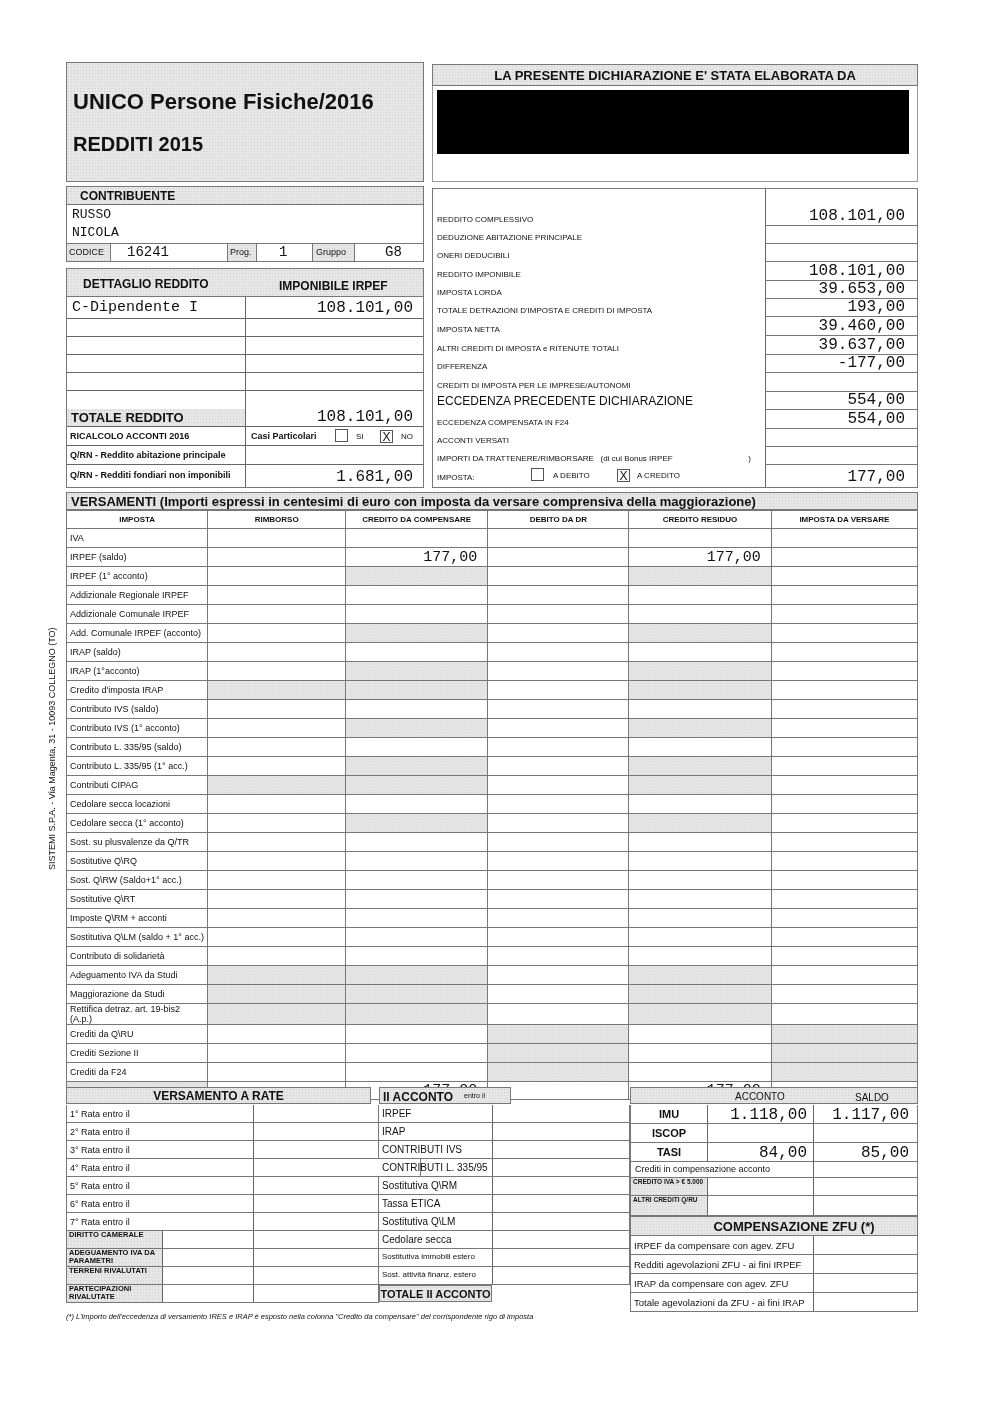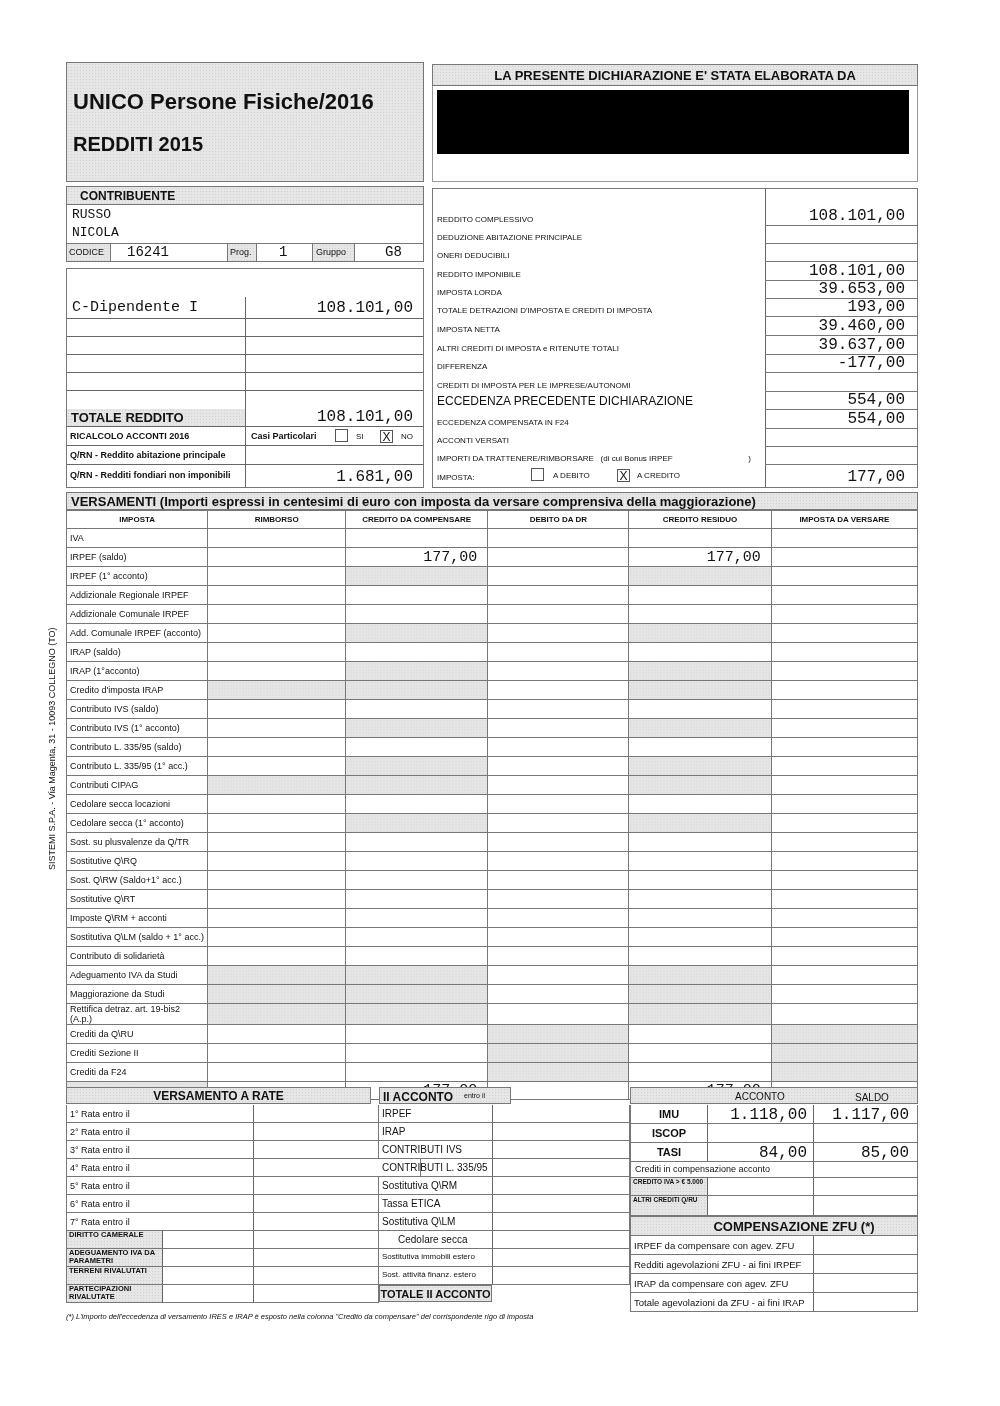--- a/index.html
+++ b/index.html
@@ -42,20 +42,24 @@
     <div class="abs shade" style="left:0;top:0;width:44px;height:17px;border-right:1px solid #777;font-size:9px;line-height:17px;padding-left:2px;">CODICE</div>
     <div class="abs mono" style="left:60px;top:0;font-size:14px;">16241</div>
     <div class="abs shade" style="left:160px;top:0;width:30px;height:17px;border-left:1px solid #777;border-right:1px solid #777;font-size:9px;line-height:17px;padding-left:2px;">Prog.</div>
     <div class="abs mono" style="left:212px;top:0;font-size:14px;">1</div>
     <div class="abs shade" style="left:245px;top:0;width:43px;height:17px;border-left:1px solid #777;border-right:1px solid #777;font-size:9px;line-height:17px;padding-left:3px;">Gruppo</div>
     <div class="abs mono" style="left:318px;top:0;font-size:14px;">G8</div>
   </div>
 </div>
 
 <div class="abs box" style="left:66px;top:268px;width:358px;height:220px;">
+  <div class="abs shade" style="left:0;top:0;width:356px;height:28px;border-bottom:1px solid #777;">
+    <div class="abs" style="left:16px;top:8px;font-size:12px;font-weight:bold;">DETTAGLIO REDDITO</div>
+    <div class="abs" style="left:212px;top:10px;font-size:12px;font-weight:bold;">IMPONIBILE IRPEF</div>
+  </div>
   <div class="vline" style="left:178px;top:28px;height:190px;"></div>
   <div class="row" style="left:0;top:28px;width:356px;height:22px;">
     <div class="abs mono" style="left:5px;top:2px;font-size:15px;">C-Dipendente I</div>
     <div class="val" style="right:10px;top:2px;">108.101,00</div>
   </div>
   <div class="row" style="left:0;top:50px;width:356px;height:18px;"></div>
   <div class="row" style="left:0;top:68px;width:356px;height:18px;"></div>
   <div class="row" style="left:0;top:86px;width:356px;height:18px;"></div>
   <div class="row" style="left:0;top:104px;width:356px;height:18px;"></div>
   <div class="row" style="left:0;top:122px;width:356px;height:36px;">
@@ -512,21 +516,21 @@
       </div>
       <div class="abs" style="left:313px;top:108px;width:251px;height:18px;border-bottom:1px solid #777;border-right:1px solid #777;">
         <span class="abs" style="left:3px;top:3px;font-size:10px;">Tassa ETICA</span>
         <div class="vline" style="left:113px;top:0;height:17px;"></div>
       </div>
       <div class="abs" style="left:313px;top:126px;width:251px;height:18px;border-bottom:1px solid #777;border-right:1px solid #777;">
         <span class="abs" style="left:3px;top:3px;font-size:10px;">Sostitutiva Q\LM</span>
         <div class="vline" style="left:113px;top:0;height:17px;"></div>
       </div>
       <div class="abs" style="left:313px;top:144px;width:251px;height:18px;border-bottom:1px solid #777;border-right:1px solid #777;">
-        <span class="abs" style="left:19px;top:3px;font-size:10px;">Cedolare secca</span>
+        <span class="abs" style="left:3px;top:3px;font-size:10px;">Cedolare secca</span>
         <div class="vline" style="left:113px;top:0;height:17px;"></div>
       </div>
       <div class="abs" style="left:313px;top:162px;width:251px;height:18px;border-bottom:1px solid #777;border-right:1px solid #777;">
         <span class="abs" style="left:3px;top:3px;font-size:8px;">Sostitutiva immobili estero</span>
         <div class="vline" style="left:113px;top:0;height:17px;"></div>
       </div>
       <div class="abs" style="left:313px;top:180px;width:251px;height:18px;border-bottom:1px solid #777;border-right:1px solid #777;">
         <span class="abs" style="left:3px;top:3px;font-size:8px;">Sost. attività finanz. estero</span>
         <div class="vline" style="left:113px;top:0;height:17px;"></div>
       </div>

